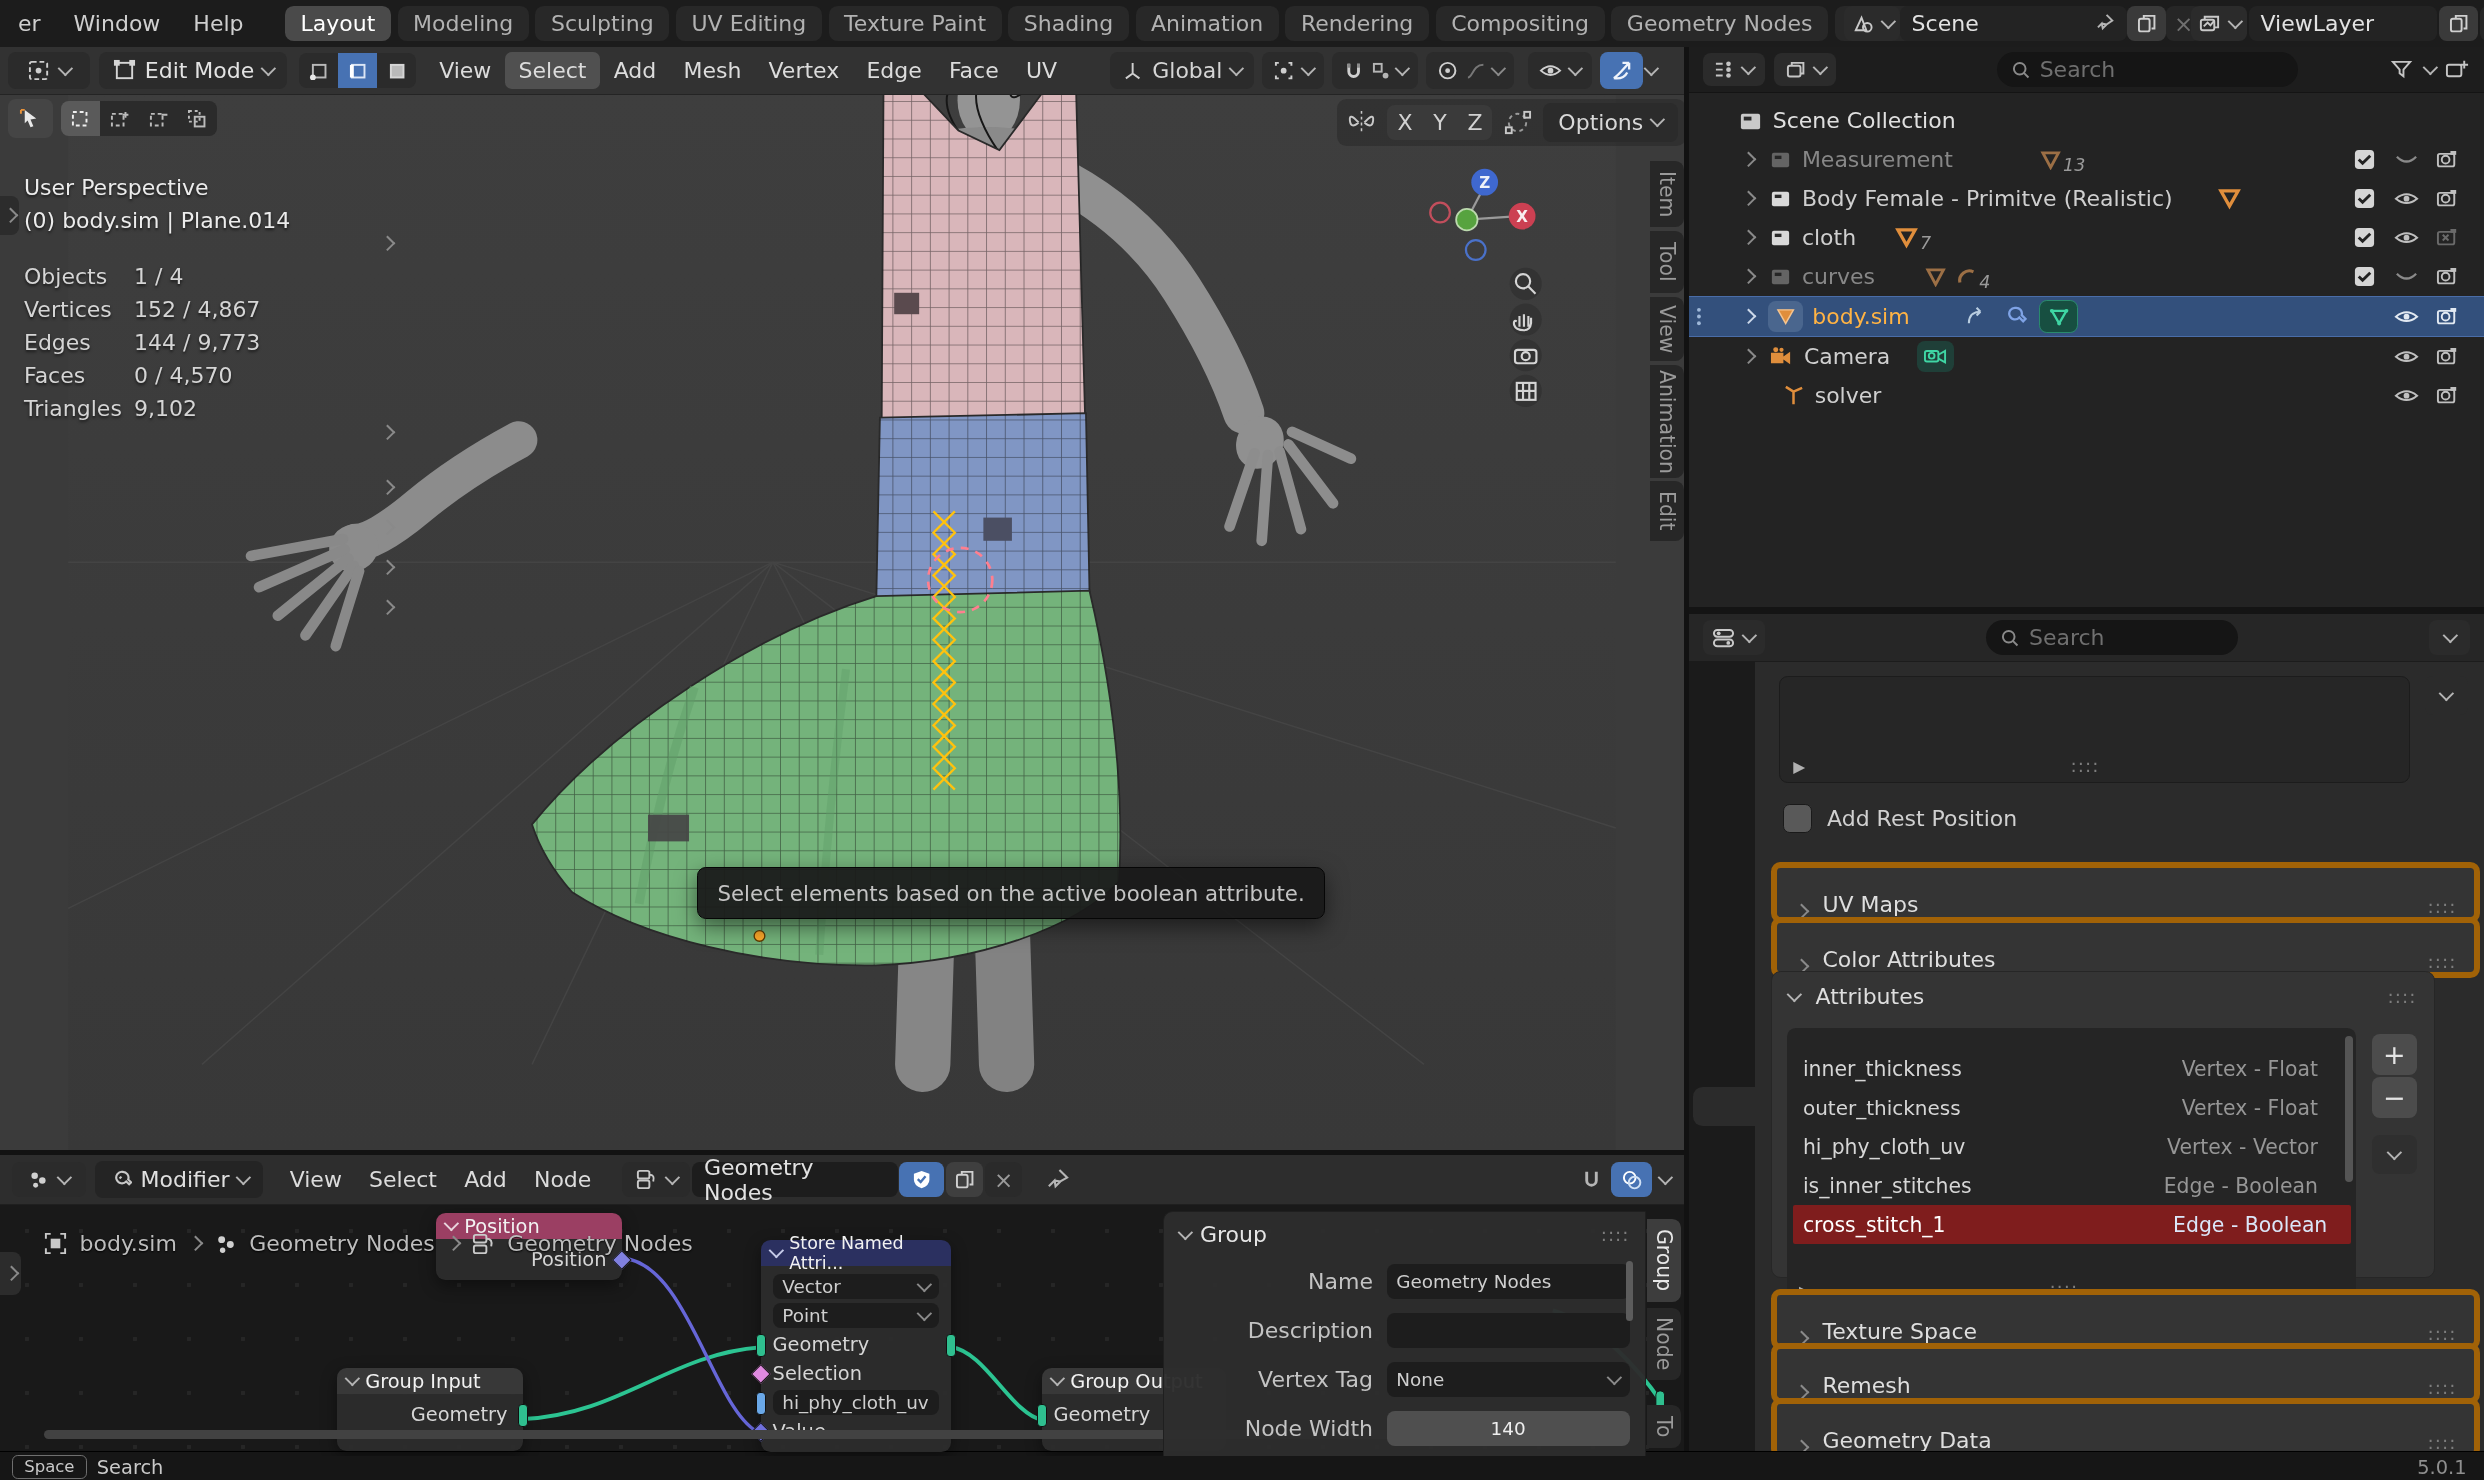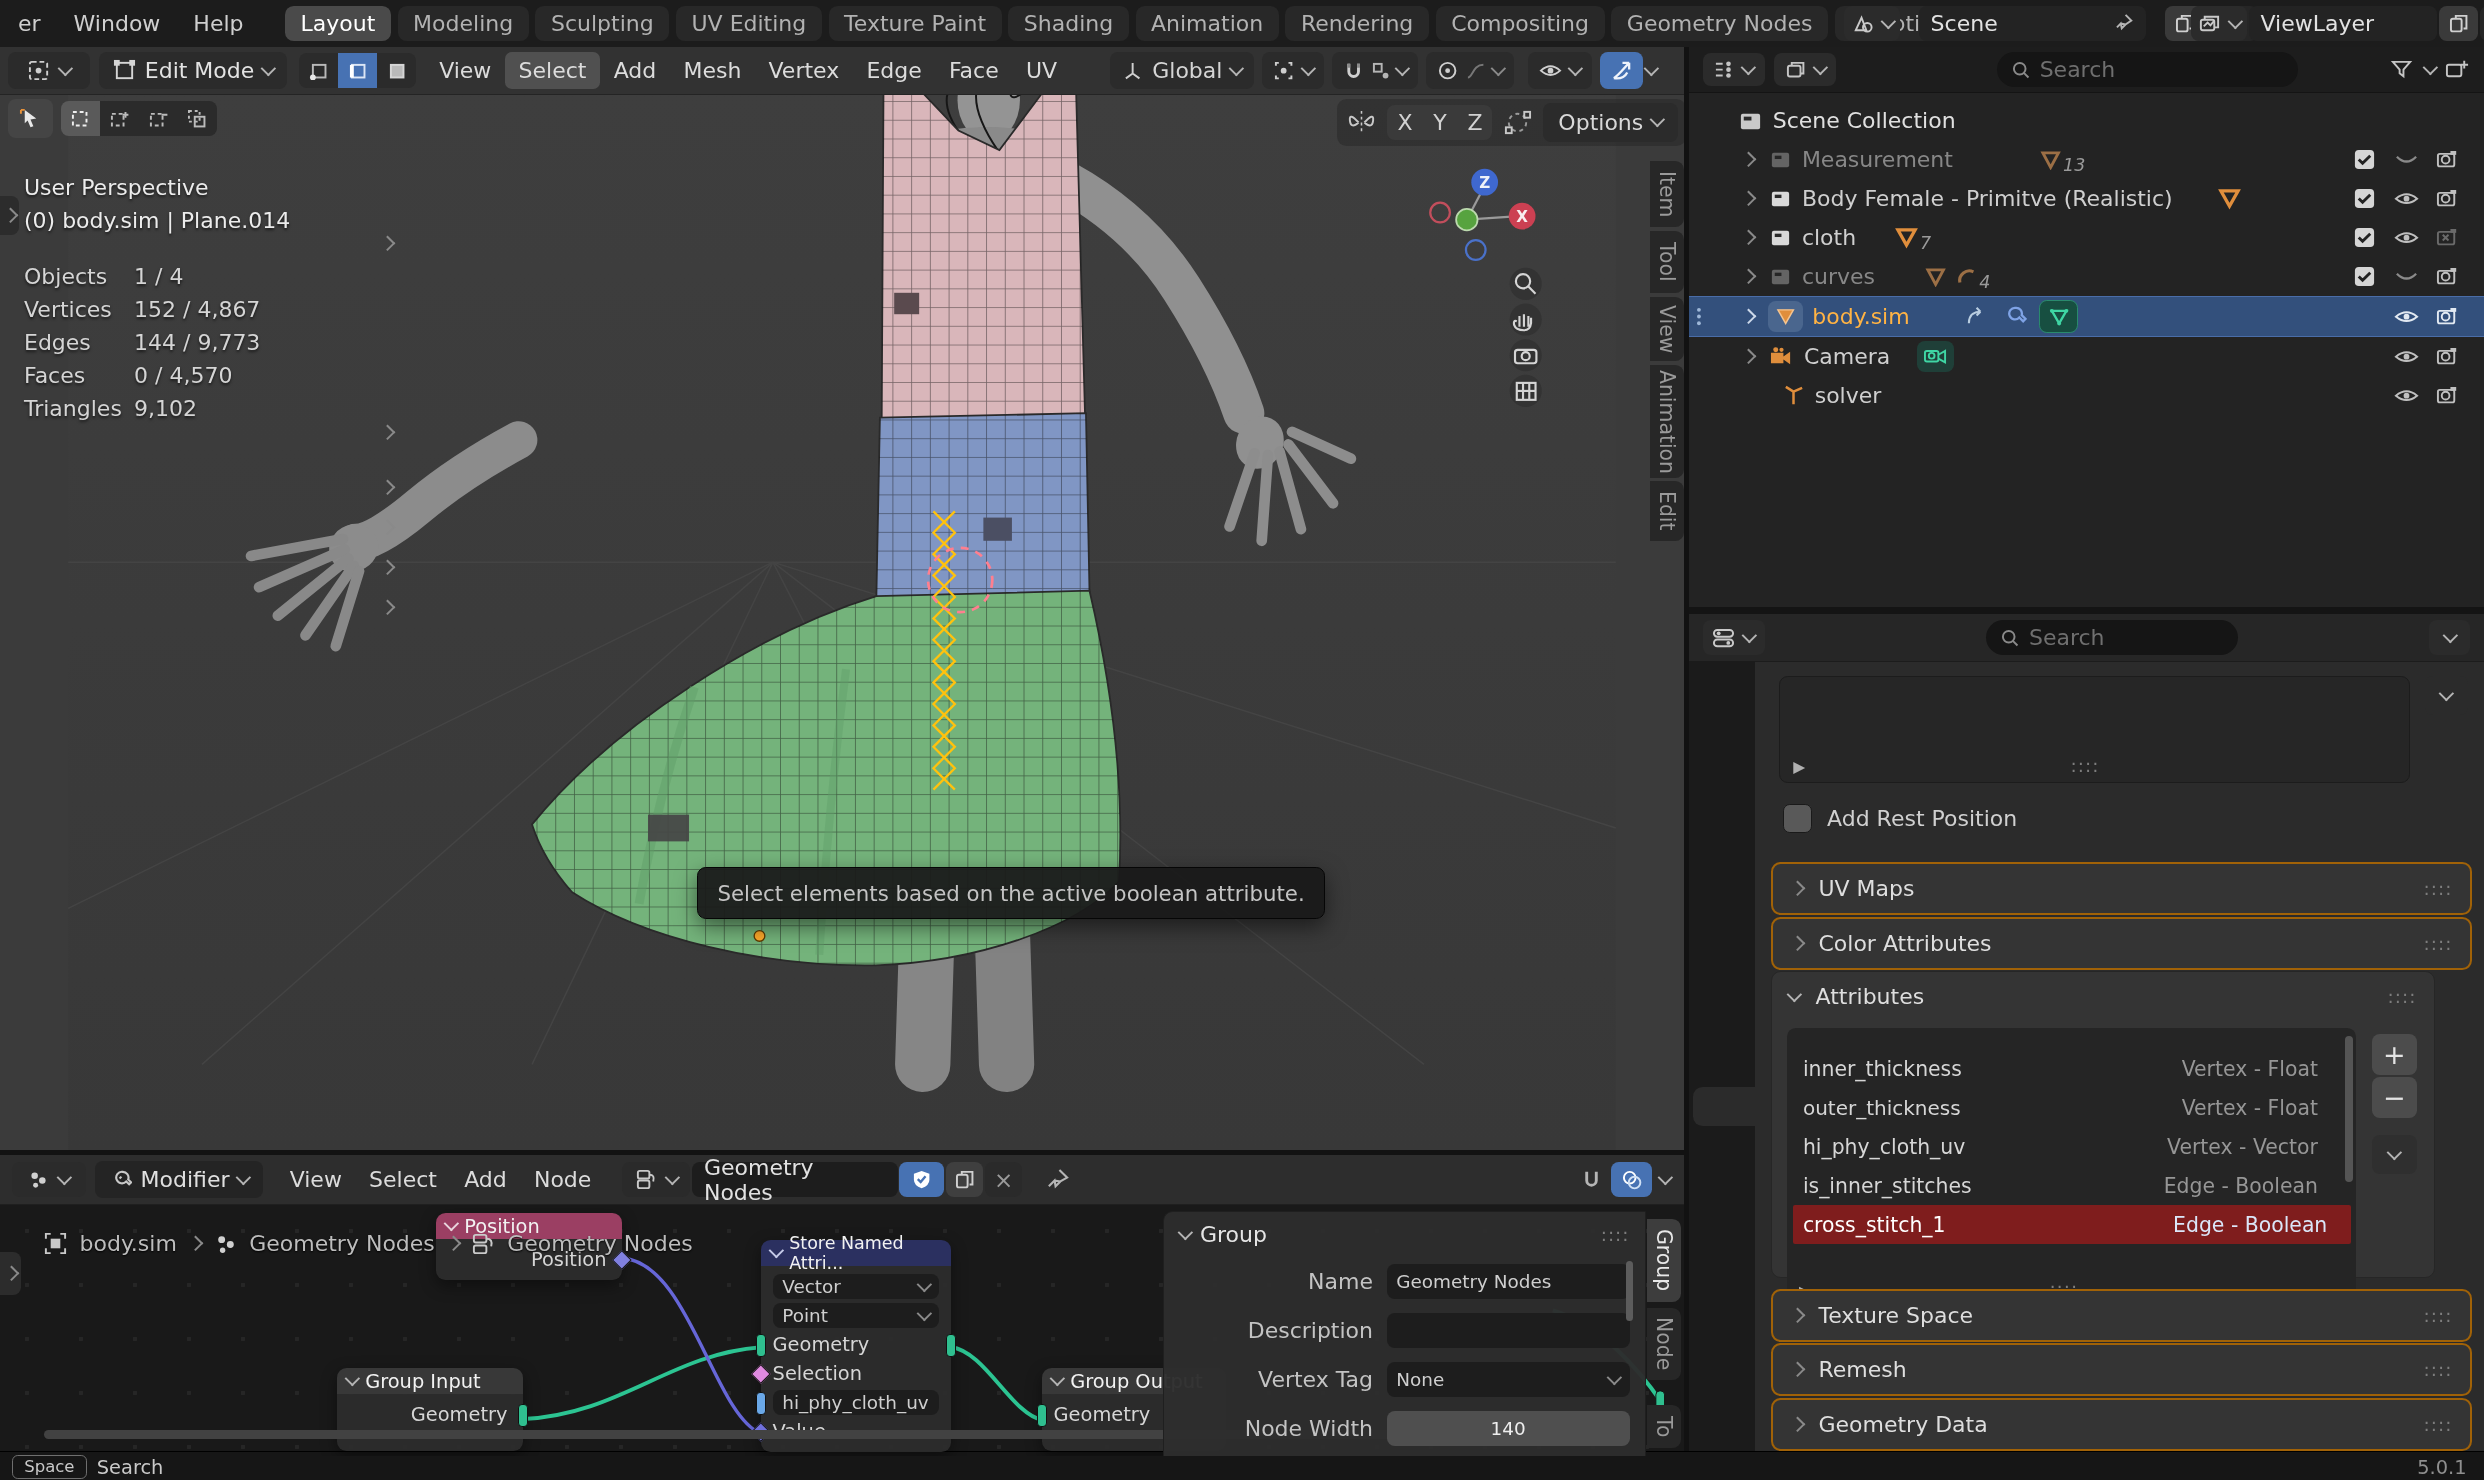--- a/index.html
+++ b/index.html
@@ -25,21 +25,21 @@
   .seg>div{width:39px;height:35px;background:#2b2b2b;display:flex;align-items:center;justify-content:center;}
   .seg>div.on{background:#4772b3;}
   
   #select-menu{left:490px;top:93px;width:417px;background:rgba(26,26,26,.98);border:1px solid #0d0d0d;
      border-radius:0 9.7px 9.7px 9.7px;box-shadow:0 13.6px 39px rgba(0,0,0,.55);padding:7.8px 0;z-index:40;}
   .mi{height:40px;display:flex;align-items:center;padding:0 25px 0 62px;color:#d5d5d5;font-size:23px;}
   .mi .sc{margin-left:auto;color:#8f8f8f;}
   .mi.hl{background:#47494e;border-radius:7.8px;margin:0 6.8px;padding:0 18.4px 0 55px;}
   .msep{height:1px;background:#323232;margin:6.8px 13.6px;}
   
-  .panelhdr{background:#343434;border:2px solid #a16207;border-radius:9.7px;height:49px;display:flex;align-items:center;padding:0 17.5px;color:#dedede;}
+  .panelhdr{background:#343434;border:6px solid #a16207;border-radius:9.7px;height:49px;display:flex;align-items:flex-end;padding:0 17.5px;color:#dedede;}
   .grip{color:#7d7d7d;font-size:18.4px;letter-spacing:1px;margin-left:auto;}
   .search{background:#151515;border-radius:18.4px;display:flex;align-items:center;padding:0 13.6px;color:#6f6f6f;gap:9.7px;}
   .ol-row{height:39px;display:flex;align-items:center;position:relative;}
   .ol-name{margin-left:9.7px;color:#cfcfcf;}
   .ol-name.dim{color:#878787;}
   .badge{color:#9a9a9a;font-size:17.5px;margin-left:1.9px;align-self:flex-end;margin-bottom:3.9px;font-style:italic;}
   .rt{position:absolute;display:flex;align-items:center;}
   
   .node{position:absolute;border-radius:9.7px;box-shadow:0 5.8px 15.5px rgba(0,0,0,.4);z-index:20;}
   .nhead{height:26px;border-radius:9.7px 9.7px 0 0;display:flex;align-items:center;gap:7.8px;padding:0 9.7px;color:#f2f2f2;font-size:19.4px;}
@@ -65,21 +65,21 @@
     <div class="ws-tab">UV Editing</div>
     <div class="ws-tab">Texture Paint</div>
     <div class="ws-tab">Shading</div>
     <div class="ws-tab">Animation</div>
     <div class="ws-tab">Rendering</div>
     <div class="ws-tab">Compositing</div>
     <div class="ws-tab">Geometry Nodes</div>
     <div class="ws-tab">Scripting</div>
   </div>
 
-  <div class="row" style="position:absolute;left:1844px;gap:19px">
+  <div class="row" style="position:absolute;left:1844px;gap:0">
     <div class="chip" style="width:56px;height:35px">
       <svg width="23" height="23" viewBox="0 0 24 24">
           <path d="M5 19 L11 6 L16 19 Z" fill="none" stroke="#c9c9c9" stroke-width="2"></path>
           <circle cx="17" cy="16" r="4.5" fill="none" stroke="#c9c9c9" stroke-width="2"></circle>
         </svg>
       <span class="chev"></span>
     </div>
     <div class="row" style="background:#232323;border-radius:7.8px;height:35px;width:204px;padding:0 11.6px">
       <span style="color:#e2e2e2">Scene</span>
       <svg width="21.3" height="23" style="margin-left:auto" viewBox="0 0 22 24">

